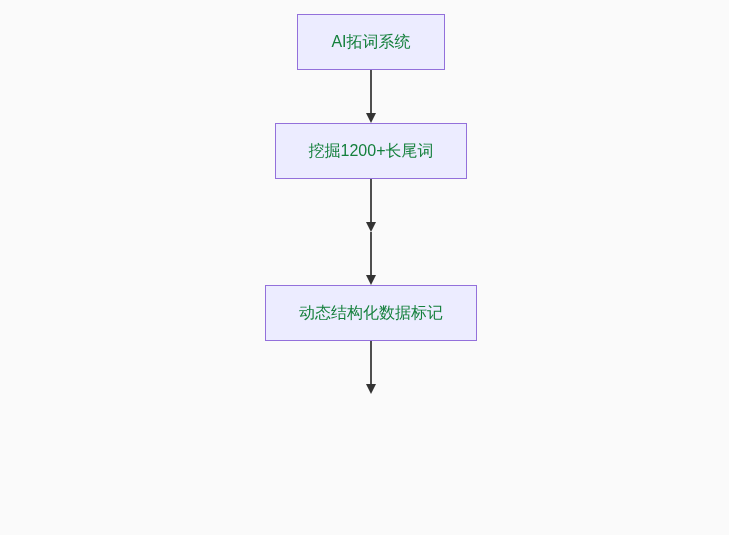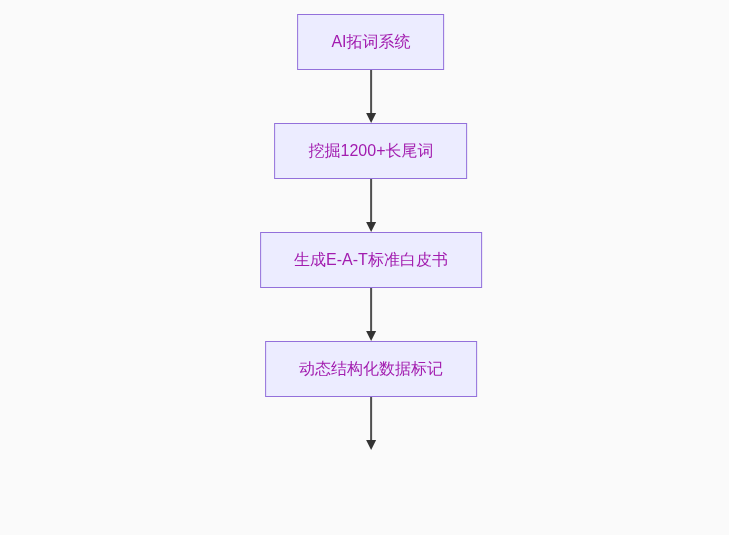--- a/index.html
+++ b/index.html
@@ -28,21 +28,21 @@
   .node {
     box-sizing: border-box;
     height: 56px;
     padding: 0 33px;
     display: flex;
     align-items: center;
     justify-content: center;
     white-space: nowrap;
     background: #ececff;
     border: 1px solid #9370db;
-    color: #a21caf;
+    color: #15803d;
     font-size: 16px;
     line-height: 1;
   }
   .arrow {
     height: 53px;
     display: flex;
     flex-direction: column;
     align-items: center;
   }
   .arrow .line {
@@ -71,21 +71,20 @@
       <div class="head"></div>
     </div>
 
     <div class="node">挖掘1200+长尾词</div>
 
     <div class="arrow">
       <div class="line"></div>
       <div class="head"></div>
     </div>
 
-    <div class="node">生成E-A-T标准白皮书</div>
 
     <div class="arrow">
       <div class="line"></div>
       <div class="head"></div>
     </div>
 
     <div class="node">动态结构化数据标记</div>
 
     <div class="arrow">
       <div class="line"></div>

